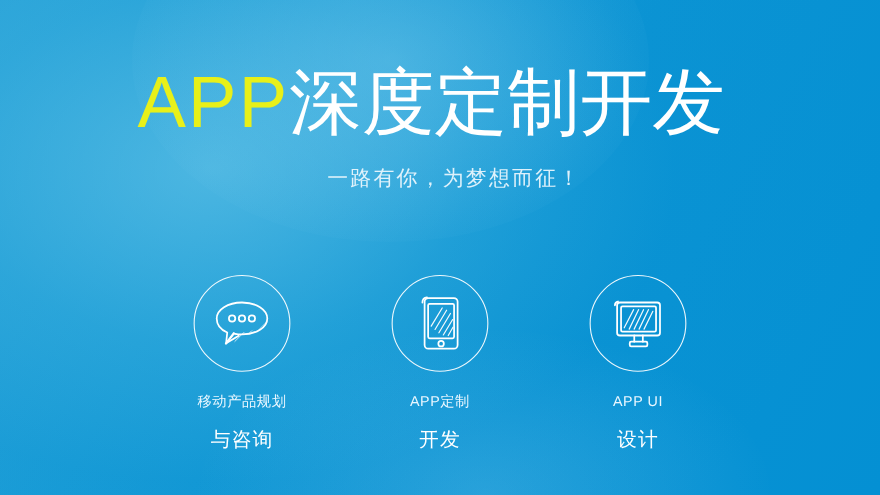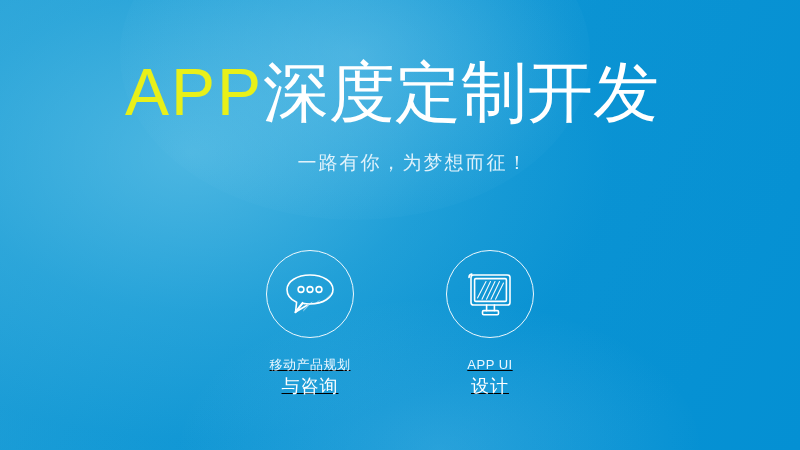--- a/index.html
+++ b/index.html
@@ -100,21 +100,20 @@
 
   
   #features {
     position: absolute;
     top: 250px;
     left: 0;
     width: 800px;
     display: flex;
     justify-content: center;
     align-items: flex-start;
-    text-decoration: underline;
   }
 
   .feature {
     width: 180px;
     display: flex;
     flex-direction: column;
     align-items: center;
   }
 
   .circle {
@@ -141,21 +140,21 @@
   .caption .line1 {
     display: block;
     font-size: 13px;
     letter-spacing: 0.5px;
     color: #eaf7ff;
   }
   .caption .line2 {
     display: block;
     font-size: 18px;
     letter-spacing: 1px;
-    margin-top: 2px;
+    margin-top: 15px;
     color: #ffffff;
   }
 </style>
 </head>
 <body>
 
 <div id="banner">
 
   <div id="glow-top"></div>
   <div id="glow-bottom"></div>
@@ -190,20 +189,43 @@
             <circle cx="37" cy="20.5" r="2.9"></circle>
           </svg>
         </span>
       </div>
       <div class="caption">
         <span class="line1">移动产品规划</span>
         <span class="line2">与咨询</span>
       </div>
     </div>
 
+    <div class="feature">
+      <div class="circle">
+        <span>
+          <svg width="50" height="56" viewBox="0 0 50 56" fill="none" stroke="#ffffff" stroke-width="1.6" stroke-linecap="round" stroke-linejoin="round">
+            <rect x="11" y="5" width="30" height="46" rx="3.4" ry="3.4"></rect>
+            <rect x="14.2" y="10.2" width="23.6" height="31.4" rx="1.4" ry="1.4"></rect>
+            <path d="M9 9 C9 6.4 10.6 4.6 13.2 4.3"></path>
+            <circle cx="26" cy="46.4" r="2.5"></circle>
+            <g stroke-width="1.1" opacity="0.95">
+              <line x1="17" y1="30.5" x2="27" y2="14"></line>
+              <line x1="20.5" y1="33.5" x2="31" y2="16"></line>
+              <line x1="24" y1="36.5" x2="34.5" y2="19"></line>
+              <line x1="28" y1="38.5" x2="36.5" y2="24.5"></line>
+              <line x1="32.5" y1="39" x2="36.8" y2="31.5"></line>
+            </g>
+          </svg>
+        </span>
+      </div>
+      <div class="caption">
+        <span class="line1">APP定制</span>
+        <span class="line2">开发</span>
+      </div>
+    </div>
 
 
     <div class="feature">
       <div class="circle">
         <span>
           <svg width="58" height="52" viewBox="0 0 58 52" fill="none" stroke="#ffffff" stroke-width="1.6" stroke-linecap="round" stroke-linejoin="round">
             <rect x="10" y="7" width="39" height="30" rx="2.6" ry="2.6"></rect>
             <rect x="13.6" y="10.6" width="31.8" height="22.8" rx="1.2" ry="1.2"></rect>
             <path d="M8 9.5 C8 7.8 9 6.4 10.8 6.1"></path>
             <path d="M25.6 37 L25.6 42.6 M33.4 37 L33.4 42.6"></path>

